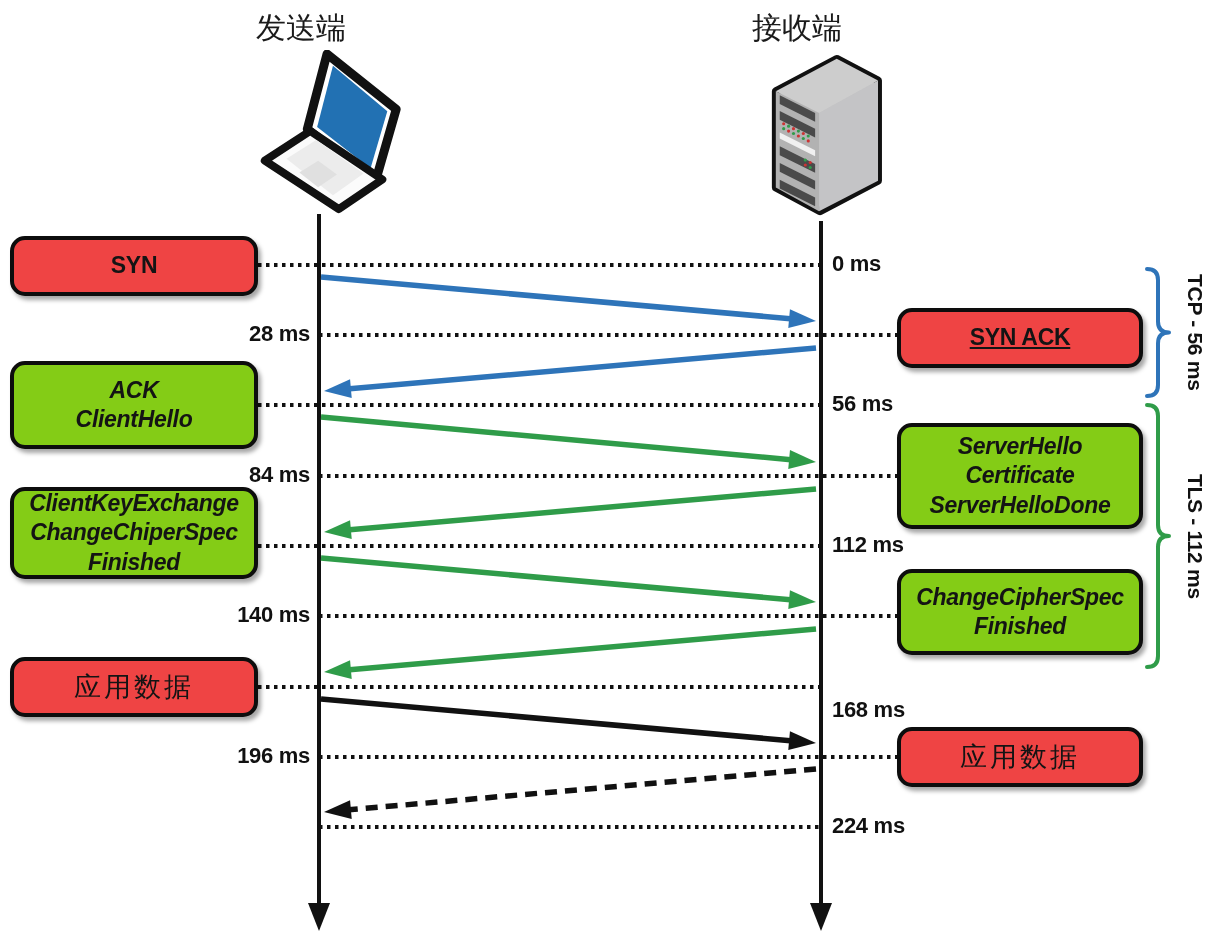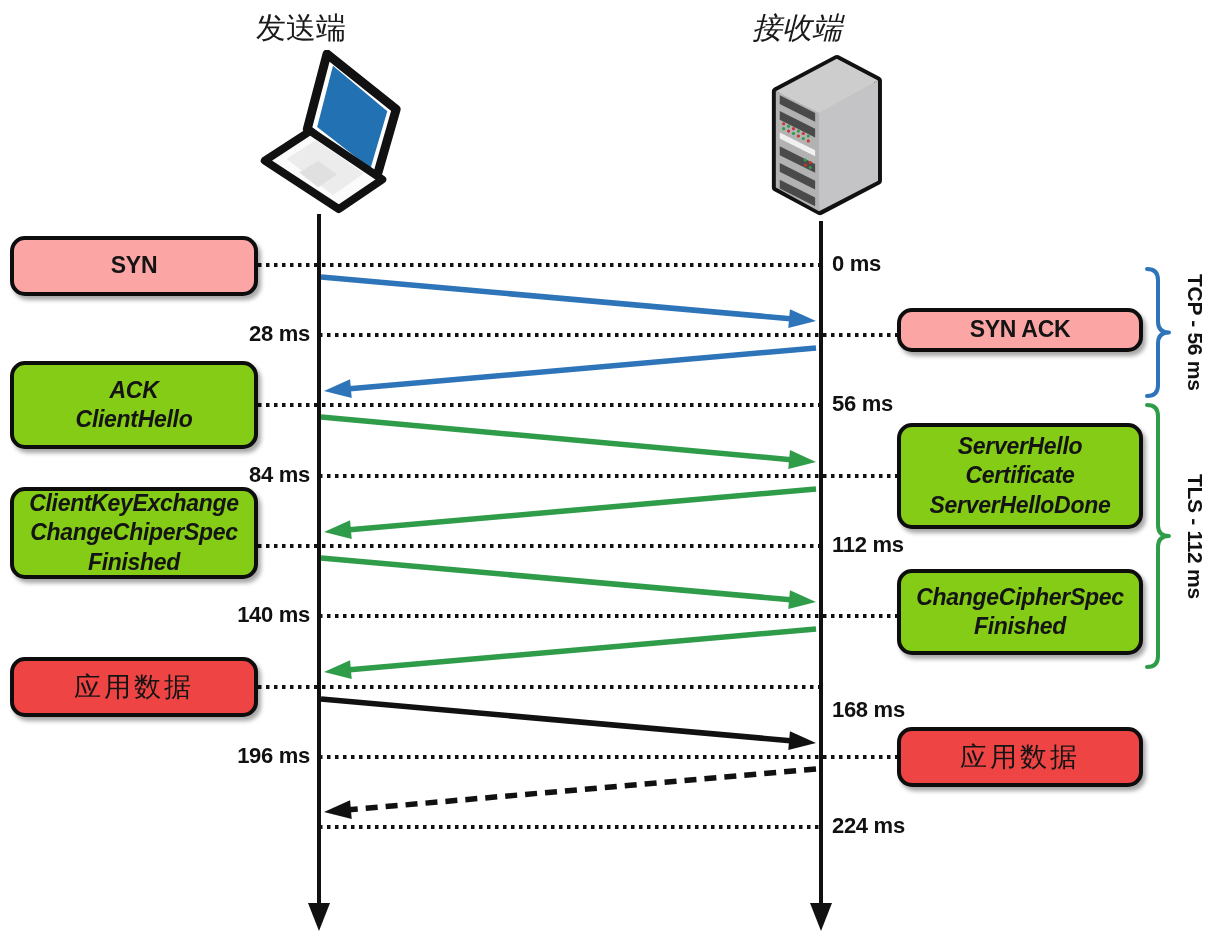--- a/index.html
+++ b/index.html
@@ -1,32 +1,32 @@
 <!DOCTYPE html>
 <html><head>
 <meta charset="utf-8">
 <style>
   html,body{margin:0;padding:0;background:#ffffff;}
   .canvas{position:relative;width:1211px;height:943px;background:#ffffff;overflow:hidden;
           font-family:"Liberation Sans",sans-serif;}
   .title{position:absolute;top:8px;width:160px;
          font-family:"Liberation Serif",serif;font-size:30px;color:#1b1b1b;white-space:nowrap;}
   #title-left{left:256px;}
-  #title-right{left:752px;font-style:italic;}
+  #title-right{left:752px;}
   #diagram-svg{position:absolute;left:0;top:0;width:1211px;height:943px;}
   .icon{position:absolute;}
   #laptop{left:253px;top:50px;width:152px;height:168px;}
   #server{left:757px;top:50px;width:130px;height:172px;}
   .msg-box{position:absolute;box-sizing:border-box;border:4px solid #0d0d0d;border-radius:15px;
            box-shadow:3px 4px 4px rgba(0,0,0,0.35);
            display:flex;flex-direction:column;justify-content:center;align-items:center;
            font-weight:bold;font-size:23px;letter-spacing:-0.3px;color:#141414;line-height:1.27;
            text-align:center;}
   .msg-box.cjk{font-family:"Liberation Serif",serif;font-weight:400;font-size:27px;letter-spacing:3px;}
-  .fill-blue{background:#fca5a5;}
+  .fill-blue{background:#ef4444;}
   .fill-orange{background:#84cc16;font-style:italic;}
   .fill-gray{background:#ef4444;}
   .time-label{position:absolute;font-size:22px;font-weight:600;color:#111;
               transform:translateY(-54%);white-space:nowrap;letter-spacing:-0.3px;}
   .brace-label{position:absolute;writing-mode:vertical-rl;text-orientation:mixed;
                width:32px;text-align:center;font-size:21px;font-weight:600;color:#111;
                white-space:nowrap;letter-spacing:-0.3px;}
 </style>
 </head>
 <body>
@@ -106,21 +106,21 @@
         <circle cx="53" cy="114.5" r="1.6" fill="#cc3333"></circle>
       <circle cx="48" cy="117" r="1.6" fill="#cc3333"></circle>
         <circle cx="53" cy="119.5" r="1.6" fill="#2f9c49"></circle>
     </g>
   </svg>
 
   <div id="boxes">
       <div class="msg-box fill-blue" style="left: 10px; top: 236px; width: 248px; height: 60px;">
         <div>SYN</div>
       </div>
-      <div class="msg-box fill-blue" style="left: 897px; top: 308px; width: 246px; height: 44px;">
+      <div class="msg-box fill-blue" style="left: 897px; top: 308px; width: 246px; height: 60px; text-decoration: underline;">
         <div>SYN ACK</div>
       </div>
       <div class="msg-box fill-orange" style="left: 10px; top: 361px; width: 248px; height: 88px;">
         <div>ACK</div>
         <div>ClientHello</div>
       </div>
       <div class="msg-box fill-orange" style="left: 897px; top: 423px; width: 246px; height: 106px; text-align: center;">
         <div>ServerHello</div>
         <div>Certificate</div>
         <div>ServerHelloDone</div>

